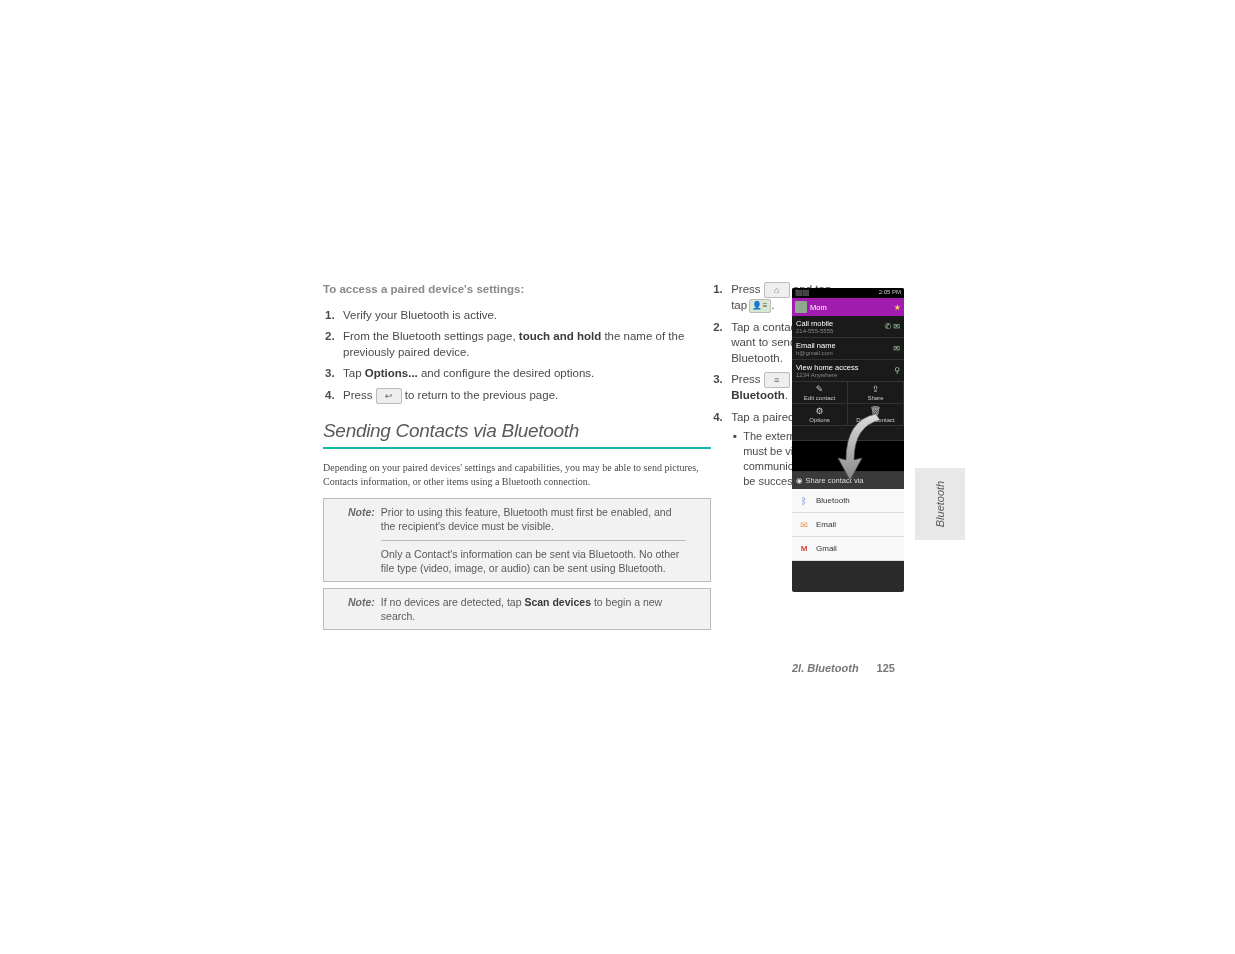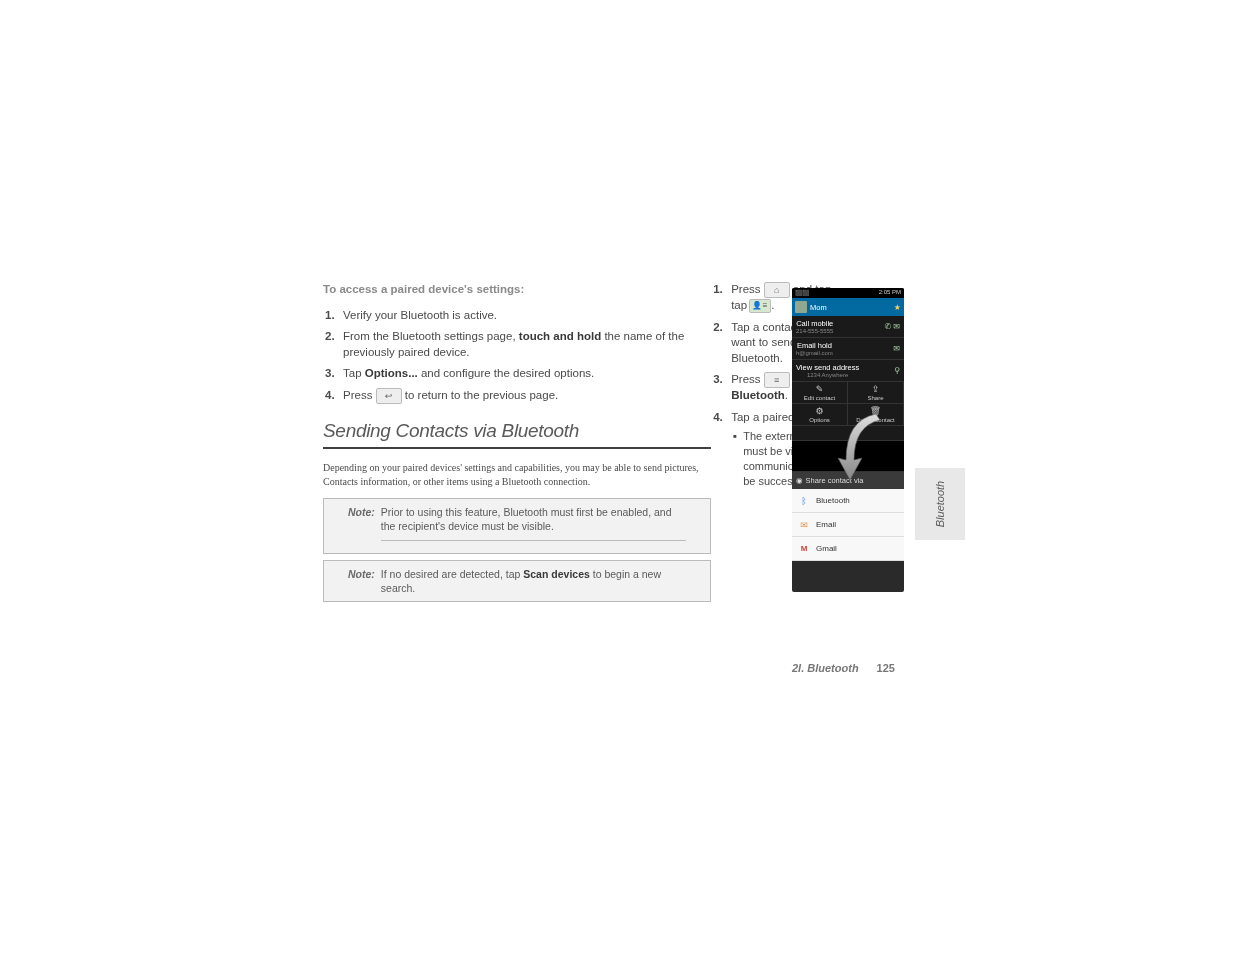--- a/index.html
+++ b/index.html
@@ -74,21 +74,21 @@
     background: #d8e8d0;
     vertical-align: middle;
     font-size: 8px;
   }
   h2.section-title {
     font-family: Helvetica, Arial, sans-serif;
     font-style: italic;
     font-weight: normal;
     font-size: 19px;
     color: #5a5a5a;
-    border-bottom: 2px solid #404040;
+    border-bottom: 2px solid #14b8a6;
     padding-bottom: 4px;
     margin-bottom: 12px;
     letter-spacing: -0.3px;
   }
   .body-para {
     font-size: 10px;
     margin-bottom: 10px;
     color: #4a4a4a;
     font-family: Liberation Serif, serif;
   }
@@ -148,38 +148,38 @@
     height: 10px;
     background: #000;
     display: flex;
     justify-content: space-between;
     padding: 1px 3px;
     font-size: 6px;
     color: #ccc;
   }
   .contact-header {
     height: 18px;
-    background: #0369a1;
+    background: #a21caf;
     display: flex;
     align-items: center;
     padding: 0 3px;
     gap: 3px;
   }
   .avatar {
     width: 12px; height: 12px; background: #8fa88f; border-radius: 1px;
   }
   .star-ico { margin-left:auto; color:#f4d060; font-size:8px; }
   .row {
     padding: 3px 4px;
     border-bottom: 1px solid #333;
     display: flex;
     justify-content: space-between;
     align-items: center;
   }
-  .row .txt { display:flex; flex-direction:column;align-items:center; }
+  .row .txt { display:flex; flex-direction:column; }
   .row .sub { font-size: 6px; color: #888; }
   .row .ico { font-size: 8px; color: #a0caa0; }
   .action-grid {
     display: grid;
     grid-template-columns: 1fr 1fr;
     height: 44px;
   }
   .action-cell {
     display: flex;
     flex-direction: column;
@@ -294,27 +294,28 @@
 
     <h2 class="section-title">Sending Contacts via Bluetooth</h2>
 
     <p class="body-para">Depending on your paired devices' settings and capabilities, you may be able to send pictures, Contacts information, or other items using a Bluetooth connection.</p>
 
     <div class="note-box">
       <div class="note-label">Note:</div>
       <div class="note-body">
         <div>Prior to using this feature, Bluetooth must first be enabled, and the recipient's device must be visible.</div>
         <div class="note-divider"></div>
+        <div>Only a Contact's information can be sent via Bluetooth. No other file type (video, image, or audio) can be sent using Bluetooth.</div>
       </div>
     </div>
 
     <div class="note-box">
       <div class="note-label">Note:</div>
       <div class="note-body">
-        <span>If no desired are detected, tap </span><span class="bold">Scan devices</span><span> to begin a new search.</span>
+        <span>If no devices are detected, tap </span><span class="bold">Scan devices</span><span> to begin a new search.</span>
       </div>
     </div>
   </div>
 
   <div class="col" style="flex:0.52">
     <ol class="steps">
       <li>
         <span>Press </span><span class="icon-inline">⌂</span><span> and tap </span><br><span style="margin-right:2px;">tap</span><span class="icon-small">👤≡</span><span>.</span>
       </li>
       <li><span>Tap a contact entry to which you want to send information via Bluetooth.</span></li>
@@ -343,28 +344,28 @@
     </div>
     <div class="row">
       <div class="txt">
           <span>Call mobile</span>
           <span class="sub">214-555-5555</span>
         </div>
       <div><span class="ico">✆</span> <span class="ico">✉</span></div>
     </div>
     <div class="row">
       <div class="txt">
-          <span>Email hold</span>
+          <span>Email name</span>
           <span class="sub">h@gmail.com</span>
         </div>
       <span class="ico">✉</span>
     </div>
     <div class="row">
       <div class="txt">
-          <span>View send address</span>
+          <span>View home access</span>
           <span class="sub">1234 Anywhere</span>
         </div>
       <span class="ico">⚲</span>
     </div>
     <div class="action-grid">
       <div class="action-cell">
           <span class="aico">✎</span>
           <span>Edit contact</span>
         </div>
       <div class="action-cell">

